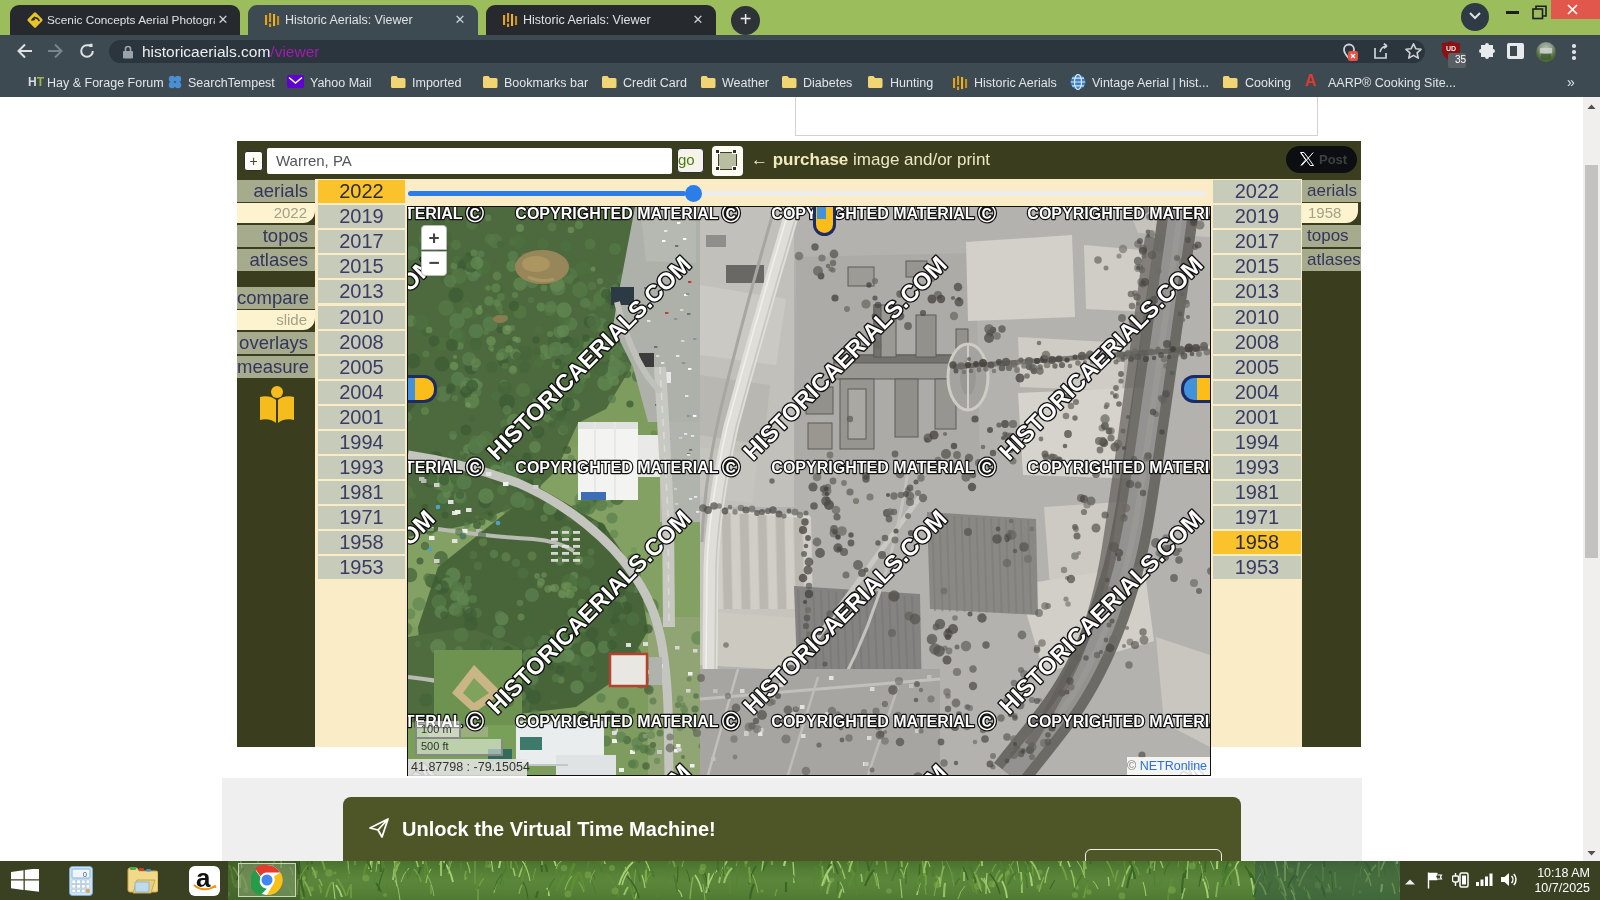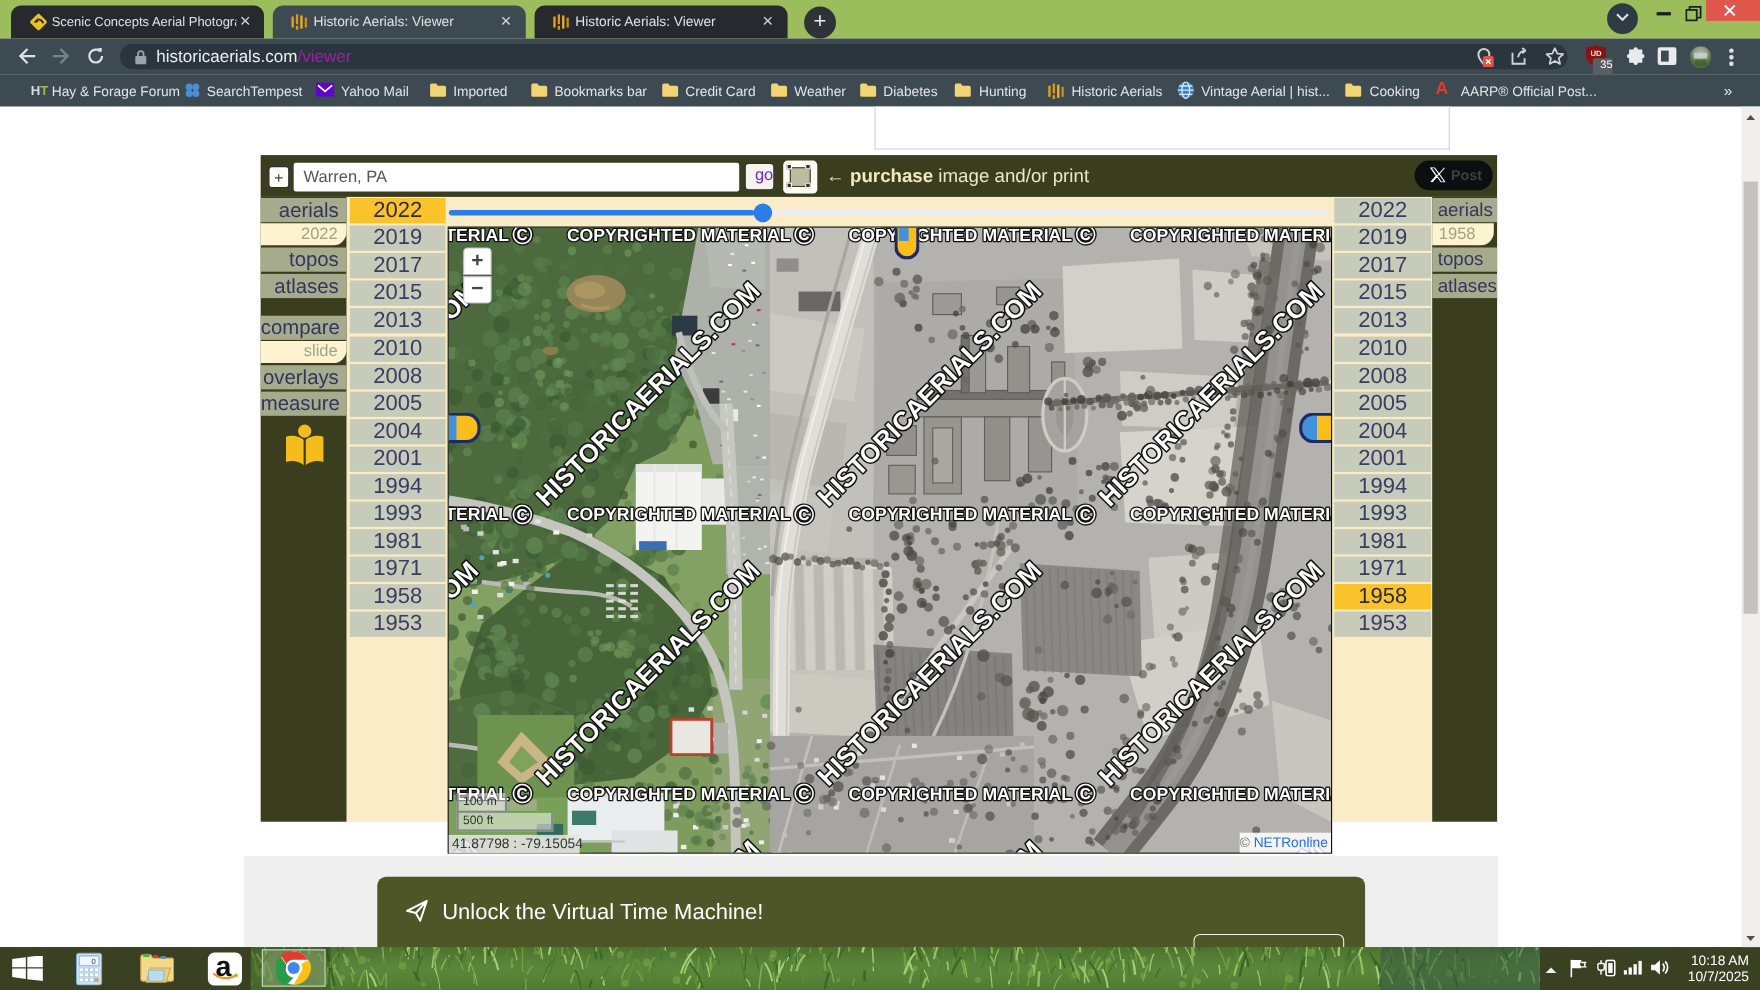--- a/index.html
+++ b/index.html
@@ -165,38 +165,38 @@
       <circle cx="8" cy="8" r="7.5" fill="#3b7fc4"></circle>
       <ellipse cx="8" cy="8" rx="3.5" ry="7.5" fill="none" stroke="#d8e8f4" stroke-width="1.2"></ellipse>
       <path d="M0.8,8 h14.4 M2,4.2 h12 M2,11.8 h12" stroke="#d8e8f4" stroke-width="1.2" fill="none"></path>
     </svg>
     <div class="bmtext" style="left:1092px">Vintage Aerial | hist...</div>
     <svg style="position:absolute;left:1222px;top:75px" width="16" height="14" viewBox="0 0 16 14">
 <path d="M1,2.5 a1.5,1.5 0 0 1 1.5,-1.5 h4 l1.5,2 h6 a1.5,1.5 0 0 1 1.5,1.5 v7 a1.5,1.5 0 0 1 -1.5,1.5 h-11.5 a1.5,1.5 0 0 1 -1.5,-1.5 z" fill="#f1d575"></path>
     </svg>
     <div class="bmtext" style="left:1245px">Cooking</div>
     <div class="abs" style="left:1305px;top:72px;font-size:16px;font-weight:bold;color:#e33a2e">A</div>
-    <div class="bmtext" style="left:1328px">AARP® Official Post...</div>
+    <div class="bmtext" style="left:1328px">AARP® Cooking Site...</div>
     <div class="abs" style="left:1567px;top:74px;font-size:14px;color:#dfe2e5">»</div>
     <div class="abs" style="left:0;top:97px;width:1600px;height:764px;background:#fff"></div>
     <div class="abs" style="left:795px;top:97px;width:523px;height:39px;border:1px solid #d2d2d2;border-top:none;background:#fff"></div>
     <div class="abs" style="left:222px;top:778px;width:1140px;height:83px;background:#efefef"></div>
     <div class="abs" style="left:343px;top:797px;width:898px;height:80px;background:#4e5526;border-radius:8px"></div>
     <svg class="abs" style="left:368px;top:817px" width="22" height="22" viewBox="0 0 22 22">
       <path d="M2,11 L20,2 L14,20 L10,13 z M10,13 L20,2" fill="none" stroke="#fff" stroke-width="1.8" stroke-linejoin="round"></path>
     </svg>
-    <div class="abs" style="left:402px;top:818px;font-size:20px;font-weight:normal;color:#fff">Unlock the Virtual Time Machine!</div>
+    <div class="abs" style="left:402px;top:818px;font-size:20px;font-weight:bold;color:#fff">Unlock the Virtual Time Machine!</div>
     <div class="abs" style="left:1085px;top:849px;width:137px;height:30px;border:1.5px solid #f0f0e8;border-radius:6px"></div>
     <div class="abs" style="left:237px;top:141px;width:1124px;height:606px;background:#f9ecc6"></div>
     <div class="abs" style="left:237px;top:141px;width:1124px;height:38px;background:#3a3e1f"></div>
     <div class="abs" style="left:237px;top:179px;width:78px;height:568px;background:#3a3e1f"></div>
     <div class="abs" style="left:1302px;top:179px;width:59px;height:568px;background:#3a3e1f"></div>
     <div class="abs" style="left:244px;top:151px;width:19px;height:20px;background:#fdfdf6;border:1px solid #2a2d38;border-radius:3px;color:#444;font-size:14px;line-height:18px;text-align:center">+</div>
     <div class="abs" style="left:267px;top:148px;width:405px;height:26px;background:#fff;border-radius:2px;color:#555;font-size:15px;line-height:26px;padding-left:9px">Warren, PA</div>
-    <div class="abs" style="left:677px;top:148px;width:27px;height:25px;background:#f5f3ea;border:1.5px solid #2b2e3c;border-radius:4px;color:#6d28d9;font-size:15px;line-height:22px;text-align:right">go</div>
+    <div class="abs" style="left:677px;top:148px;width:27px;height:25px;background:#f5f3ea;border:1.5px solid #2b2e3c;border-radius:4px;color:#4d7c0f;font-size:15px;line-height:22px;text-align:left">go</div>
     <div class="abs" style="left:712px;top:146px;width:31px;height:30px;background:#fdfdf6;border-radius:4px"></div>
     <div class="abs" style="left:718px;top:152px;width:19px;height:18px;background:#b9bda2;border:1.5px solid #3c3f20"></div>
     <div class="abs" style="left:715px;top:149px;width:5px;height:5px;background:#2f321a;border:1px solid #fff"></div>
     <div class="abs" style="left:732px;top:149px;width:5px;height:5px;background:#2f321a;border:1px solid #fff"></div>
     <div class="abs" style="left:715px;top:166px;width:5px;height:5px;background:#2f321a;border:1px solid #fff"></div>
     <div class="abs" style="left:732px;top:166px;width:5px;height:5px;background:#2f321a;border:1px solid #fff"></div>
     <div class="abs" style="left:751px;top:150px;font-size:17px;color:#eee8c2">← <b style="color:#f2eabd">purchase</b> image and/or print</div>
     <div class="abs" style="left:1286px;top:146px;width:71px;height:27px;background:#0c0e12;border-radius:14px"></div>
     <svg class="abs" style="left:1300px;top:152px" width="14" height="14" viewBox="0 0 14 14">
       <path d="M0.5,0.5 L5.7,7.8 L0.8,13.5 M1.8,13.5 L13.2,0.5 M8.2,6 L13.5,13.5 H10.2 L0.8,0.5 H4 z" fill="none" stroke="#fff" stroke-width="1"></path>

